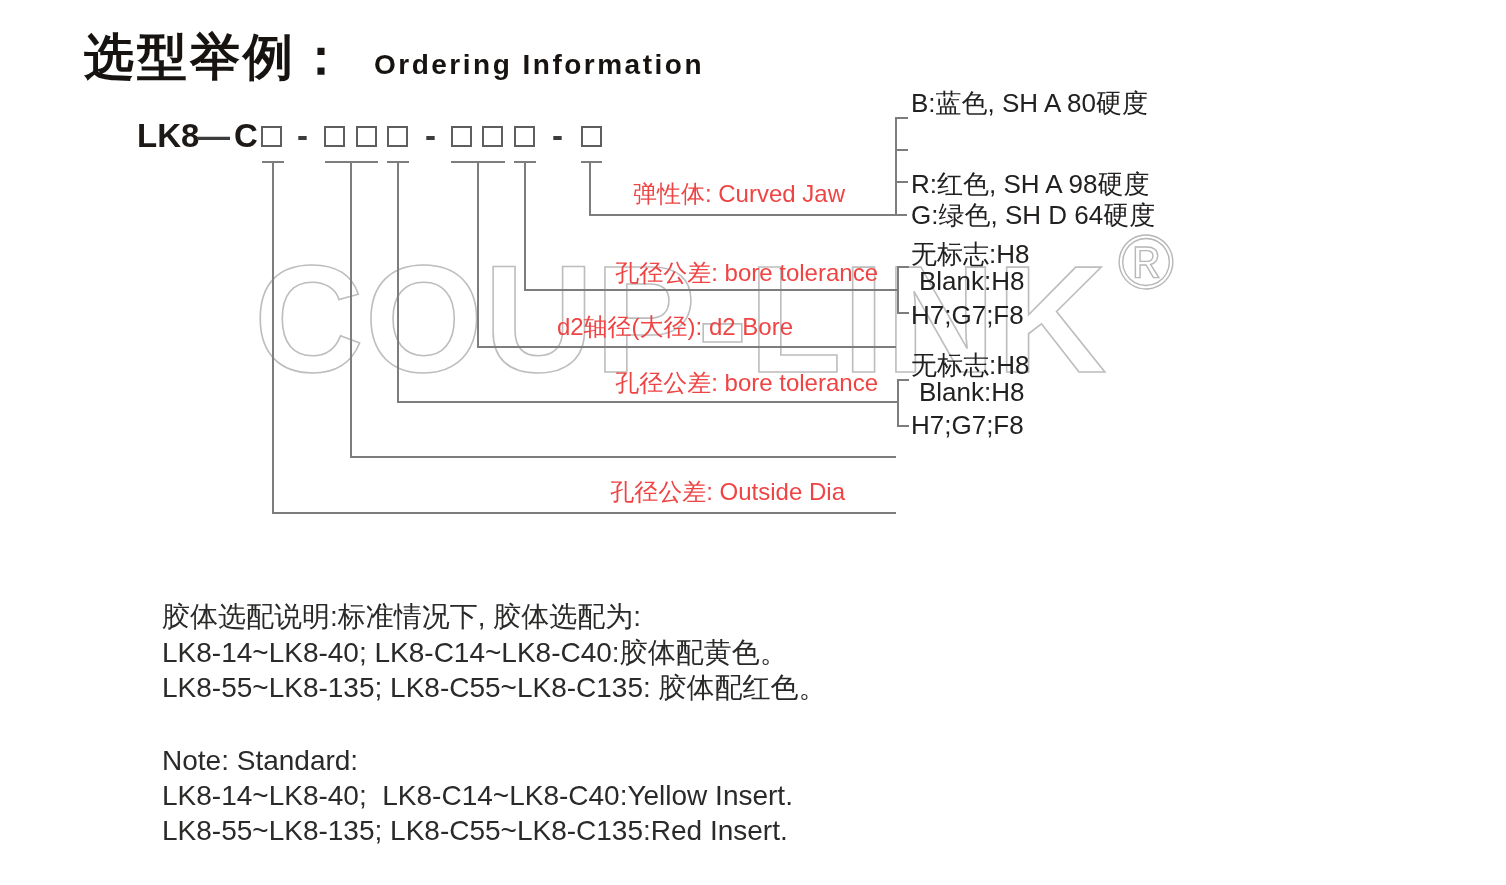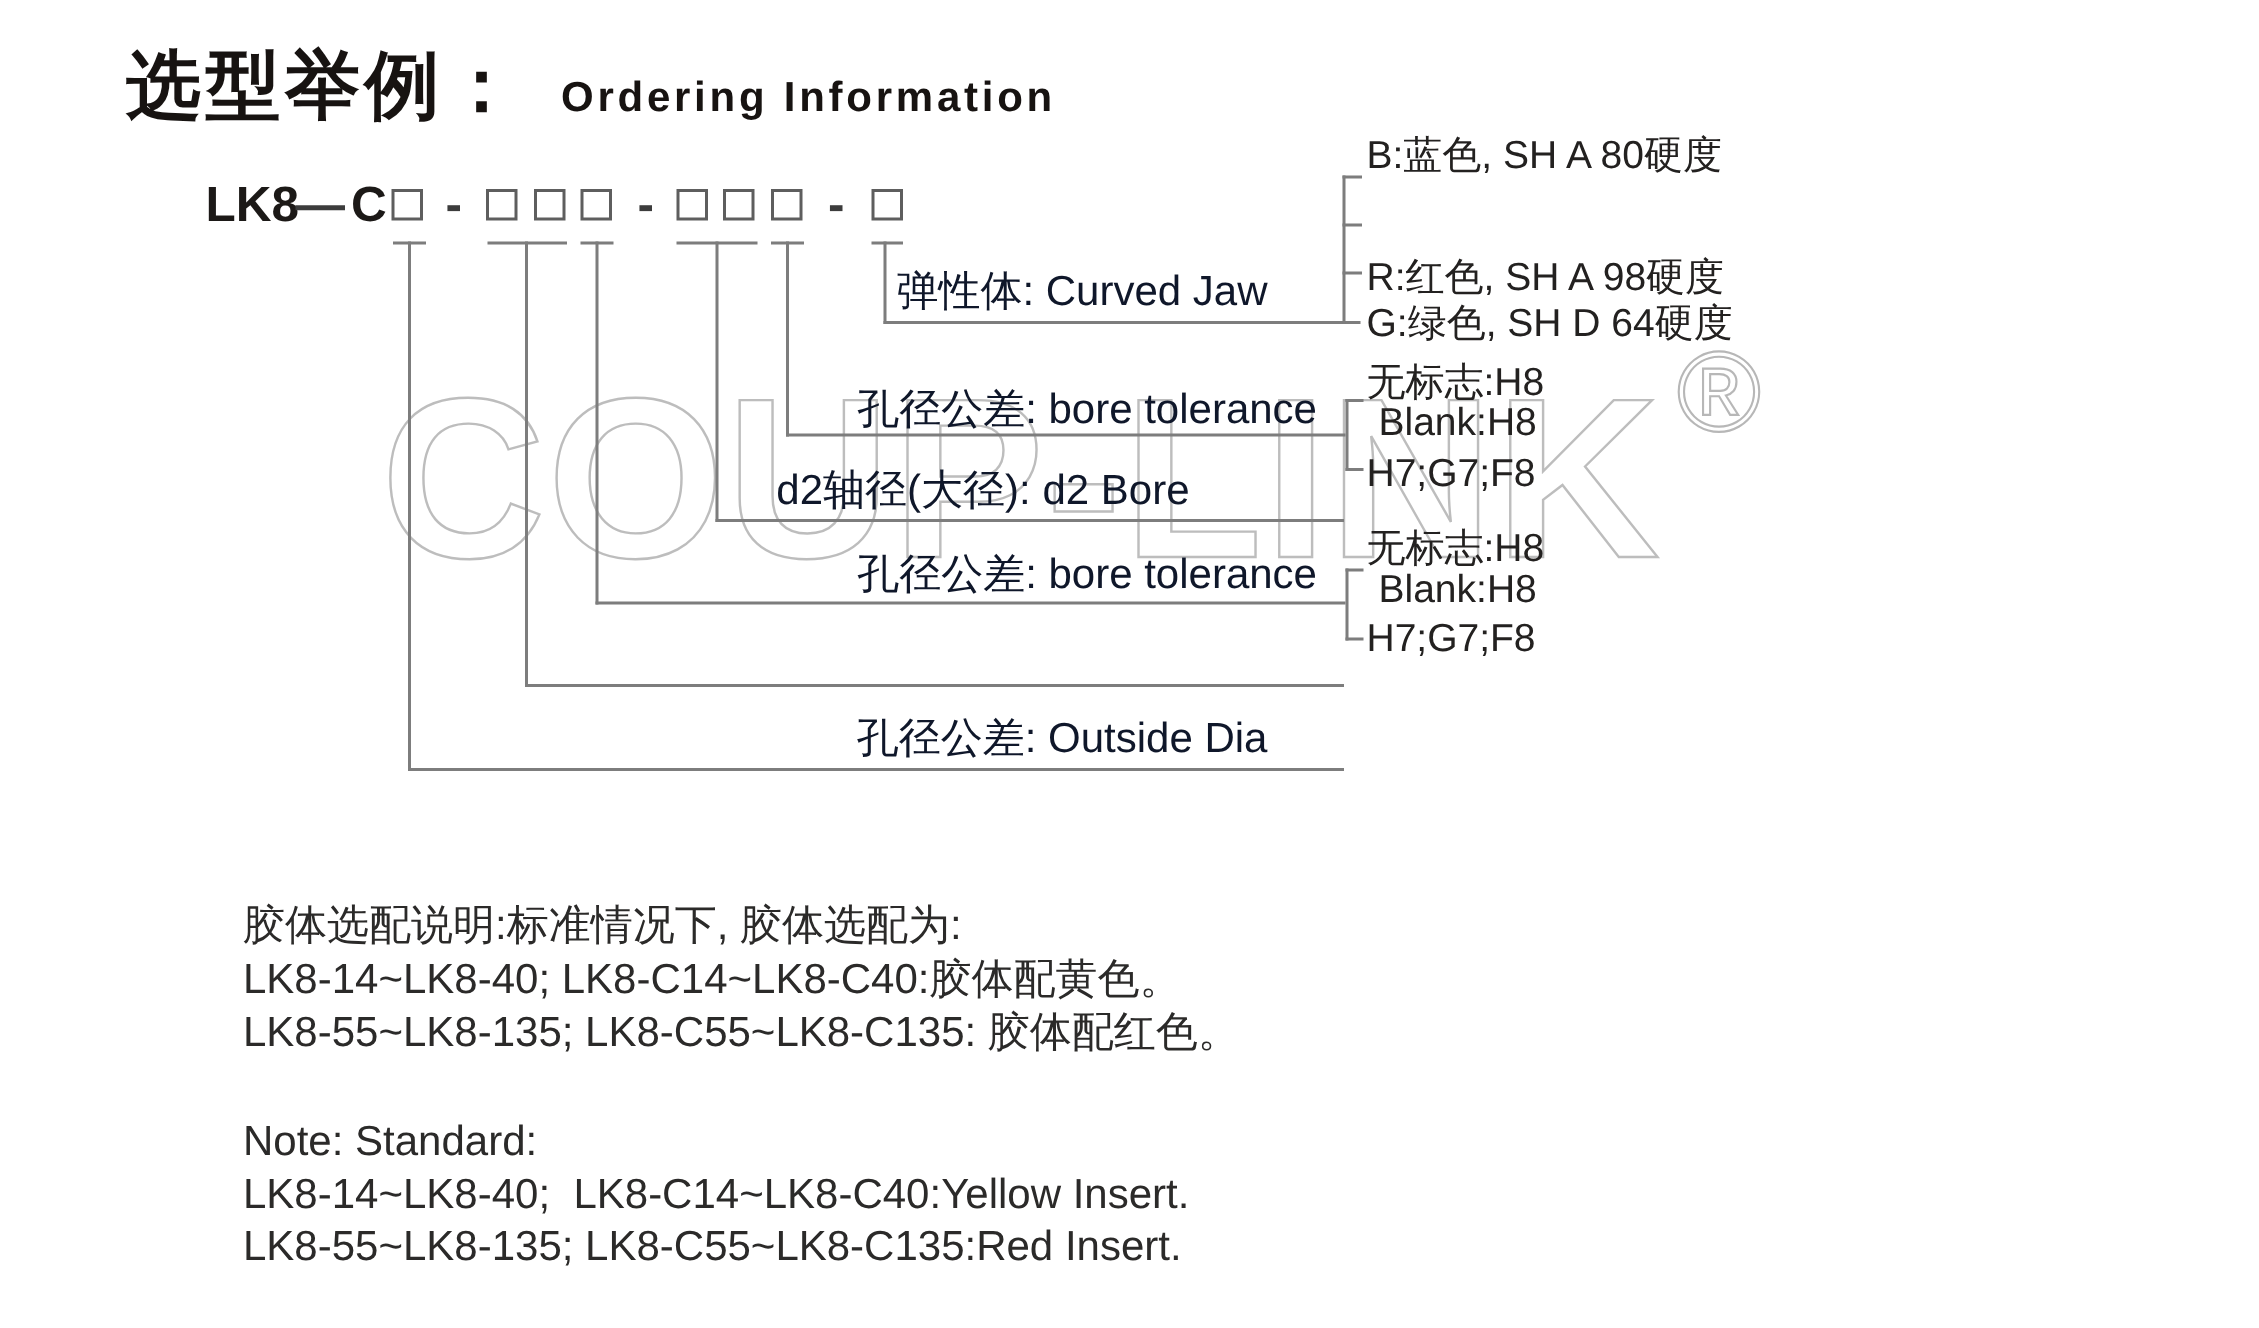--- a/index.html
+++ b/index.html
@@ -24,21 +24,21 @@
   .title-zh{position:absolute;left:84px;top:24px;font-size:50px;font-weight:bold;letter-spacing:3px;color:#171311;white-space:nowrap;z-index:2;}
   .title-en{position:absolute;left:374px;top:49px;font-size:28px;font-weight:bold;letter-spacing:2.5px;color:#171311;white-space:nowrap;z-index:2;}
   
   .code{position:absolute;top:119px;font-size:33px;font-weight:bold;color:#1c1917;line-height:33px;white-space:nowrap;z-index:2;}
   .code.sep{font-weight:600;color:#3c3c3c;}
   .box{position:absolute;top:126px;width:21px;height:21px;border:2px solid #5e5e5e;background:transparent;box-sizing:border-box;z-index:2;}
   
   .hline{position:absolute;height:2px;background:#7d7d7d;z-index:1;}
   .vline{position:absolute;width:2px;background:#7d7d7d;z-index:1;}
   
-  .lbl{position:absolute;font-size:28px;font-weight:500;line-height:30px;white-space:nowrap;text-align:right;color:#0f172a;z-index:2;}
+  .lbl{position:absolute;font-size:24px;font-weight:500;line-height:30px;white-space:nowrap;text-align:right;color:#ef4444;z-index:2;}
   
   .opt{position:absolute;font-size:26px;font-weight:500;line-height:30px;white-space:nowrap;color:#232120;z-index:2;}
   
   .note{position:absolute;left:162px;font-size:28px;line-height:30px;white-space:pre;color:#2b2a29;z-index:2;}
 </style>
 </head>
 <body>
 
 <div class="stage">
 

